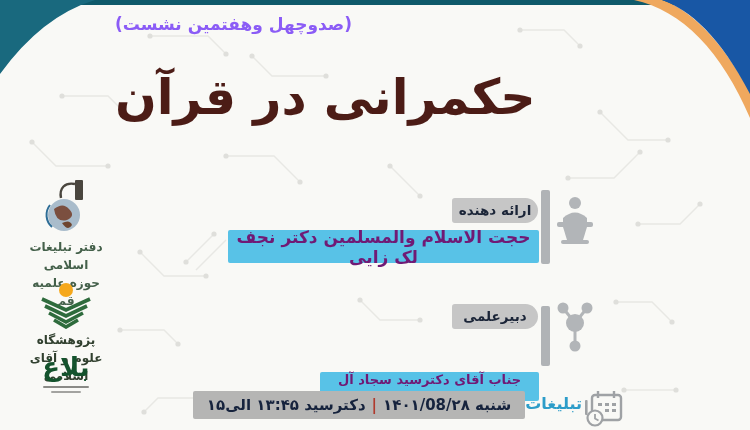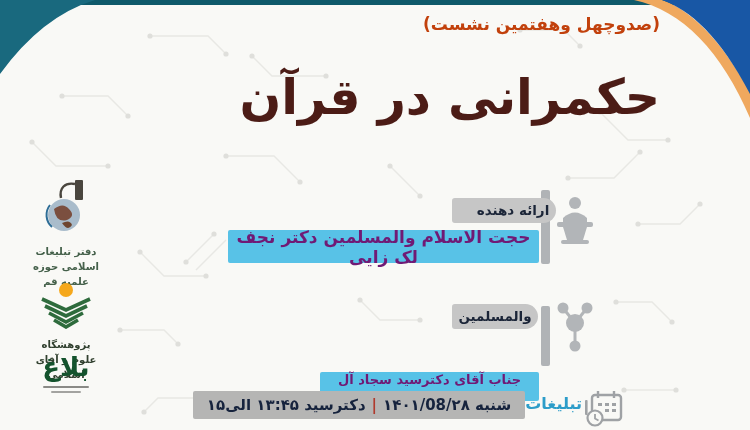--- a/index.html
+++ b/index.html
@@ -13,47 +13,47 @@
     background:#f9f9f6;direction:rtl;
   }
   #poster svg{display:block;}
 
   
   #bg-decor{position:absolute;inset:0;width:750px;height:430px;}
 
   
   .session-label{
     position:absolute;left:115px;top:14px;width:545px;
-    text-align:right;font-size:17px;font-weight:bold;
-    color:#c2410c;letter-spacing:0;
+    text-align:left;font-size:17px;font-weight:bold;
+    color:#8b5cf6;letter-spacing:0;
   }
   .main-title{
     position:absolute;left:115px;top:60px;width:545px;margin:0;
-    text-align:right;font-size:49px;font-weight:bold;
+    text-align:left;font-size:49px;font-weight:bold;
     color:#4c1c16;line-height:1.55;
   }
 
   
   .vbar{
     position:absolute;width:9px;background:#b0b3b6;border-radius:2px;
   }
   .role-badge{
     position:absolute;height:25px;line-height:25px;
     background:#c6c6c6;color:#1b2538;
     font-size:13.5px;font-weight:bold;text-align:center;
     border-radius:3px 13px 13px 3px; 
   }
   .name-bar{
     position:absolute;background:#58c2e7;color:#701a75;
     font-weight:bold;text-align:center;border-radius:2px;
     display:flex;align-items:center;justify-content:center;
   }
   #presenter-name{left:228px;top:230px;width:311px;height:33px;font-size:17px;}
   #secretary-name{left:320px;top:336px;width:219px;height:29px;font-size:13px;margin-top:36px;}
-  #presenter-badge{left:452px;top:198px;width:86px;padding-left:18px;}
+  #presenter-badge{left:452px;top:198px;width:86px;}
   #secretary-badge{left:452px;top:304px;width:86px;}
   #presenter-vbar{left:541px;top:190px;height:74px;}
   #secretary-vbar{left:541px;top:306px;height:60px;}
   #podium-icon{position:absolute;left:553px;top:195px;}
   #network-icon{position:absolute;left:551px;top:300px;}
 
   
   #schedule-icon{position:absolute;left:583px;top:388px;}
   .schedule-label{
     position:absolute;left:522px;top:394px;width:60px;
@@ -66,22 +66,22 @@
     color:#16233d;font-size:15px;font-weight:bold;direction:rtl;
   }
   .schedule-bar .sep{color:#b03a2e;font-weight:bold;}
 
   
   .logo-fig{position:absolute;margin:0;text-align:center;}
   #logo-tabligh{left:28px;top:178px;width:76px;}
   #logo-isca{left:28px;top:283px;width:76px;}
   #logo-balagh{left:28px;top:352px;width:76px;}
   .logo-caption{
-    font-size:10px;line-height:1.5;color:#44604a;font-weight:bold;
-    margin-top:8px;
+    font-size:12px;line-height:1.5;color:#44604a;font-weight:bold;
+    margin-top:2px;
   }
   #logo-isca .logo-caption{color:#31402f;}
   .balagh-word{
     font-size:26px;font-weight:900;color:#14532d;line-height:1.2;
     font-family:"DejaVu Serif","DejaVu Sans",serif;
   }
   .balagh-line{height:2px;background:#8a8a86;border-radius:1px;margin:3px auto 0;}
   .balagh-line.l1{width:46px;}
   .balagh-line.l2{width:30px;height:1.5px;background:#a3a3a0;}
 </style>
@@ -184,21 +184,21 @@
         <path d="M24 23 L24 46"></path>
       </g>
       <g fill="#b2b5b8">
         <circle cx="24" cy="23" r="9"></circle>
         <circle cx="12" cy="8" r="5.5"></circle>
         <circle cx="36" cy="8" r="5.5"></circle>
         <circle cx="24" cy="46" r="5.5"></circle>
       </g>
     </svg>
     <div class="vbar" id="secretary-vbar"></div>
-    <div class="role-badge" id="secretary-badge">والمسلمین</div>
+    <div class="role-badge" id="secretary-badge">دبیرعلمی</div>
     <div class="name-bar" id="secretary-name">جناب آقای دکترسید سجاد آل غفور</div>
   </section>
 
   <footer>
     <svg id="schedule-icon" width="42" height="40" viewBox="0 0 42 40" aria-hidden="true">
       <g stroke="#9fa2a5" stroke-width="2.4" fill="none">
         <rect x="9" y="7" width="29" height="25" rx="3"></rect>
         <path d="M15 3 v7 M31 3 v7"></path>
       </g>
       <g fill="#9fa2a5">

